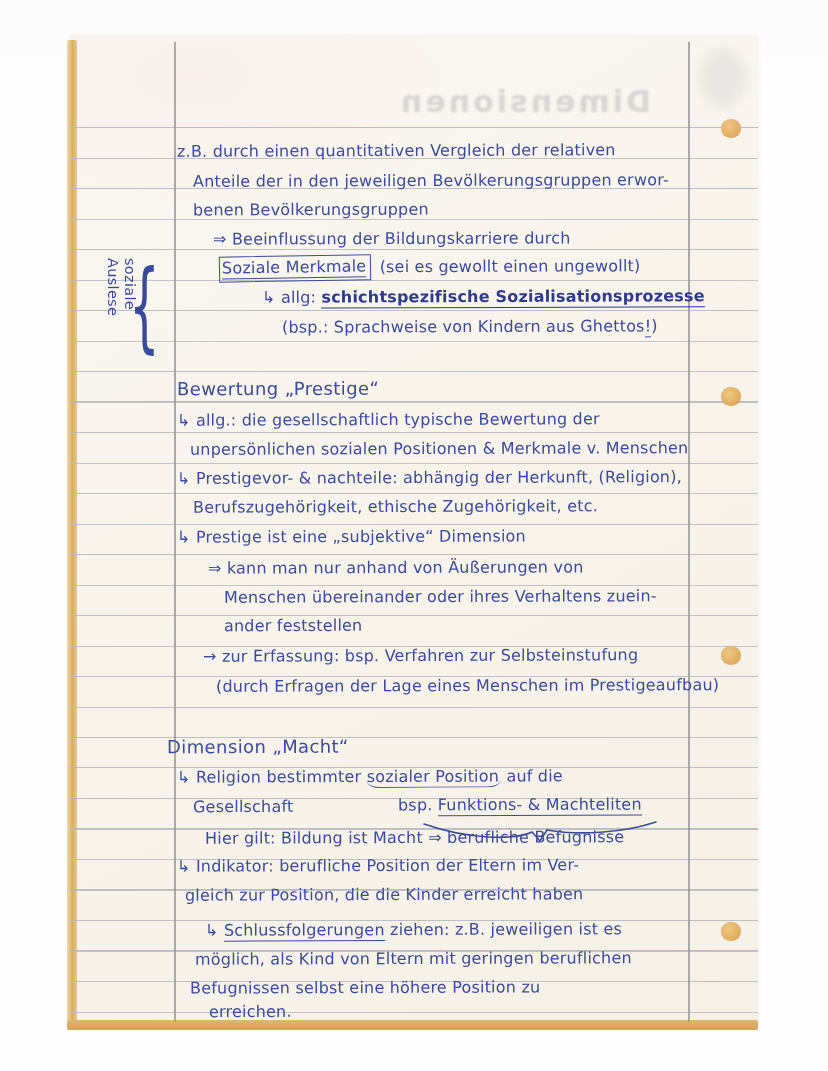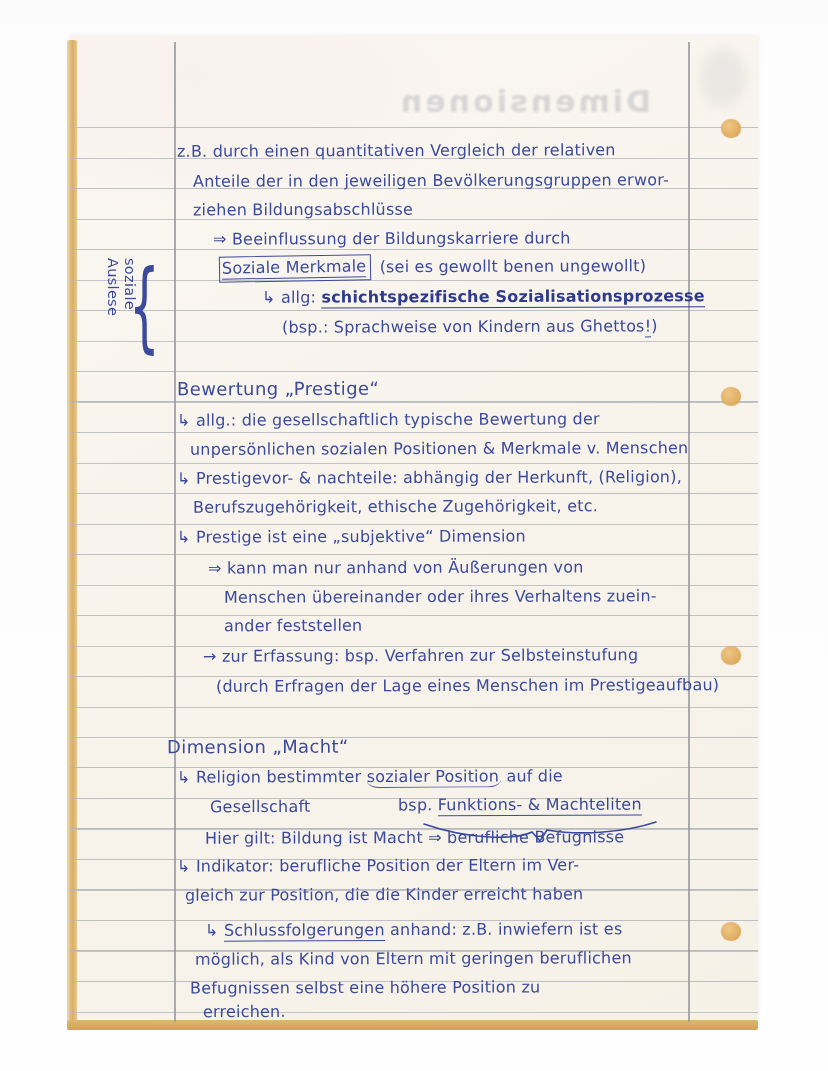--- a/index.html
+++ b/index.html
@@ -104,44 +104,44 @@
   <div class="rot">
     <div>soziale</div>
     <div>Auslese</div>
   </div>
 </div>
 <div class="brace">{</div>
 
 <div>
     <div class="hl" style="left: 177px; top: 140px;"><span>z.B. durch einen quantitativen Vergleich der relativen</span></div>
     <div class="hl" style="left: 193px; top: 170px;"><span>Anteile der in den jeweiligen Bevölkerungsgruppen erwor-</span></div>
-    <div class="hl" style="left: 193px; top: 199px;"><span>ziehen Bildungsabschlüsse</span></div>
+    <div class="hl" style="left: 193px; top: 199px;"><span>benen Bevölkerungsgruppen</span></div>
     <div class="hl" style="left: 213px; top: 228px;"><span>⇒ Beeinflussung der Bildungskarriere durch</span></div>
-    <div class="hl" style="left: 219px; top: 255px;"><span class="box"><span class="boxin">Soziale Merkmale</span></span><span> (sei es gewollt benen ungewollt)</span></div>
+    <div class="hl" style="left: 219px; top: 255px;"><span class="box"><span class="boxin">Soziale Merkmale</span></span><span> (sei es gewollt einen ungewollt)</span></div>
     <div class="hl" style="left: 262px; top: 286px;"><span>↳ allg: </span><span class="strongu">schichtspezifische Sozialisationsprozesse</span></div>
     <div class="hl" style="left: 282px; top: 316px;"><span>(bsp.: Sprachweise von Kindern aus Ghettos</span><span class="u">!</span><span>)</span></div>
     <div class="hl heading" style="left: 177px; top: 378px;"><span>Bewertung „Prestige“</span></div>
     <div class="hl" style="left: 177px; top: 409px;"><span>↳ allg.: die gesellschaftlich typische Bewertung der</span></div>
     <div class="hl" style="left: 190px; top: 438px;"><span>unpersönlichen sozialen Positionen &amp; Merkmale v. Menschen</span></div>
     <div class="hl" style="left: 177px; top: 467px;"><span>↳ Prestigevor- &amp; nachteile: abhängig der Herkunft, (Religion),</span></div>
     <div class="hl" style="left: 193px; top: 496px;"><span>Berufszugehörigkeit, ethische Zugehörigkeit, etc.</span></div>
     <div class="hl" style="left: 177px; top: 526px;"><span>↳ Prestige ist eine „subjektive“ Dimension</span></div>
     <div class="hl" style="left: 208px; top: 557px;"><span>⇒ kann man nur anhand von Äußerungen von</span></div>
     <div class="hl" style="left: 224px; top: 586px;"><span>Menschen übereinander oder ihres Verhaltens zuein-</span></div>
     <div class="hl" style="left: 224px; top: 615px;"><span>ander feststellen</span></div>
     <div class="hl" style="left: 203px; top: 645px;"><span>→ zur Erfassung: bsp. Verfahren zur Selbsteinstufung</span></div>
     <div class="hl" style="left: 216px; top: 675px;"><span>(durch Erfragen der Lage eines Menschen im Prestigeaufbau)</span></div>
     <div class="hl heading" style="left: 167px; top: 736px;"><span>Dimension „Macht“</span></div>
     <div class="hl" style="left: 177px; top: 766px;"><span>↳ Religion bestimmter </span><span class="ucurve">sozialer Position</span><span> auf die</span></div>
-    <div class="hl" style="left: 210px; top: 796px;"><span>Gesellschaft</span></div>
+    <div class="hl" style="left: 193px; top: 796px;"><span>Gesellschaft</span></div>
     <div class="hl" style="left: 398px; top: 794px; text-align: right;"><span>bsp. </span><span class="u">Funktions- &amp; Machteliten</span></div>
     <div class="hl" style="left: 205px; top: 827px;"><span>Hier gilt: Bildung ist Macht ⇒ berufliche Befugnisse</span></div>
     <div class="hl" style="left: 177px; top: 855px;"><span>↳ Indikator: berufliche Position der Eltern im Ver-</span></div>
     <div class="hl" style="left: 185px; top: 884px;"><span>gleich zur Position, die die Kinder erreicht haben</span></div>
-    <div class="hl" style="left: 205px; top: 919px;"><span>↳ </span><span class="u">Schlussfolgerungen</span><span> anhand: z.B. inwiefern ist es</span></div>
+    <div class="hl" style="left: 205px; top: 919px;"><span>↳ </span><span class="u">Schlussfolgerungen</span><span> ziehen: z.B. jeweiligen ist es</span></div>
     <div class="hl" style="left: 195px; top: 948px;"><span>möglich, als Kind von Eltern mit geringen beruflichen</span></div>
     <div class="hl" style="left: 190px; top: 977px;"><span>Befugnissen selbst eine höhere Position zu</span></div>
-    <div class="hl" style="left: 203px; top: 1001px;"><span>erreichen.</span></div>
+    <div class="hl" style="left: 209px; top: 1001px;"><span>erreichen.</span></div>
   </div>
 
 <svg class="underbrace" width="240" height="26" viewBox="0 0 240 26">
   <path d="M4 4 C 50 20, 95 20, 112 12 L 120 21 L 127 10 C 162 16, 206 12, 236 2" fill="none" stroke="#3b4a9c" stroke-width="1.6" stroke-linecap="round"></path>
 </svg>
 
 </body></html>

